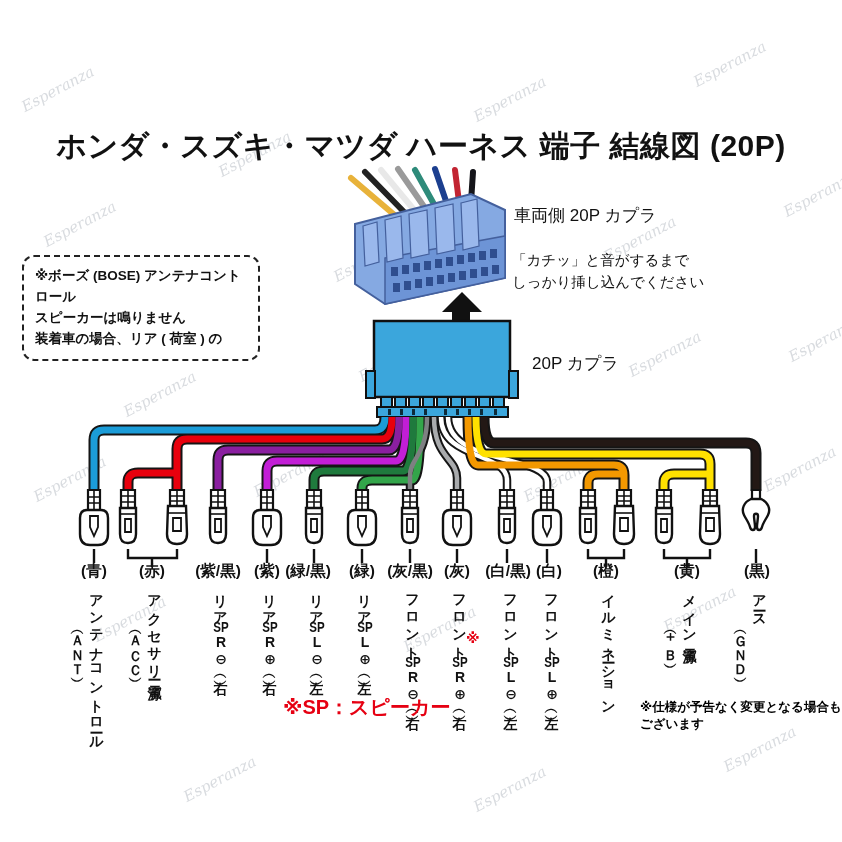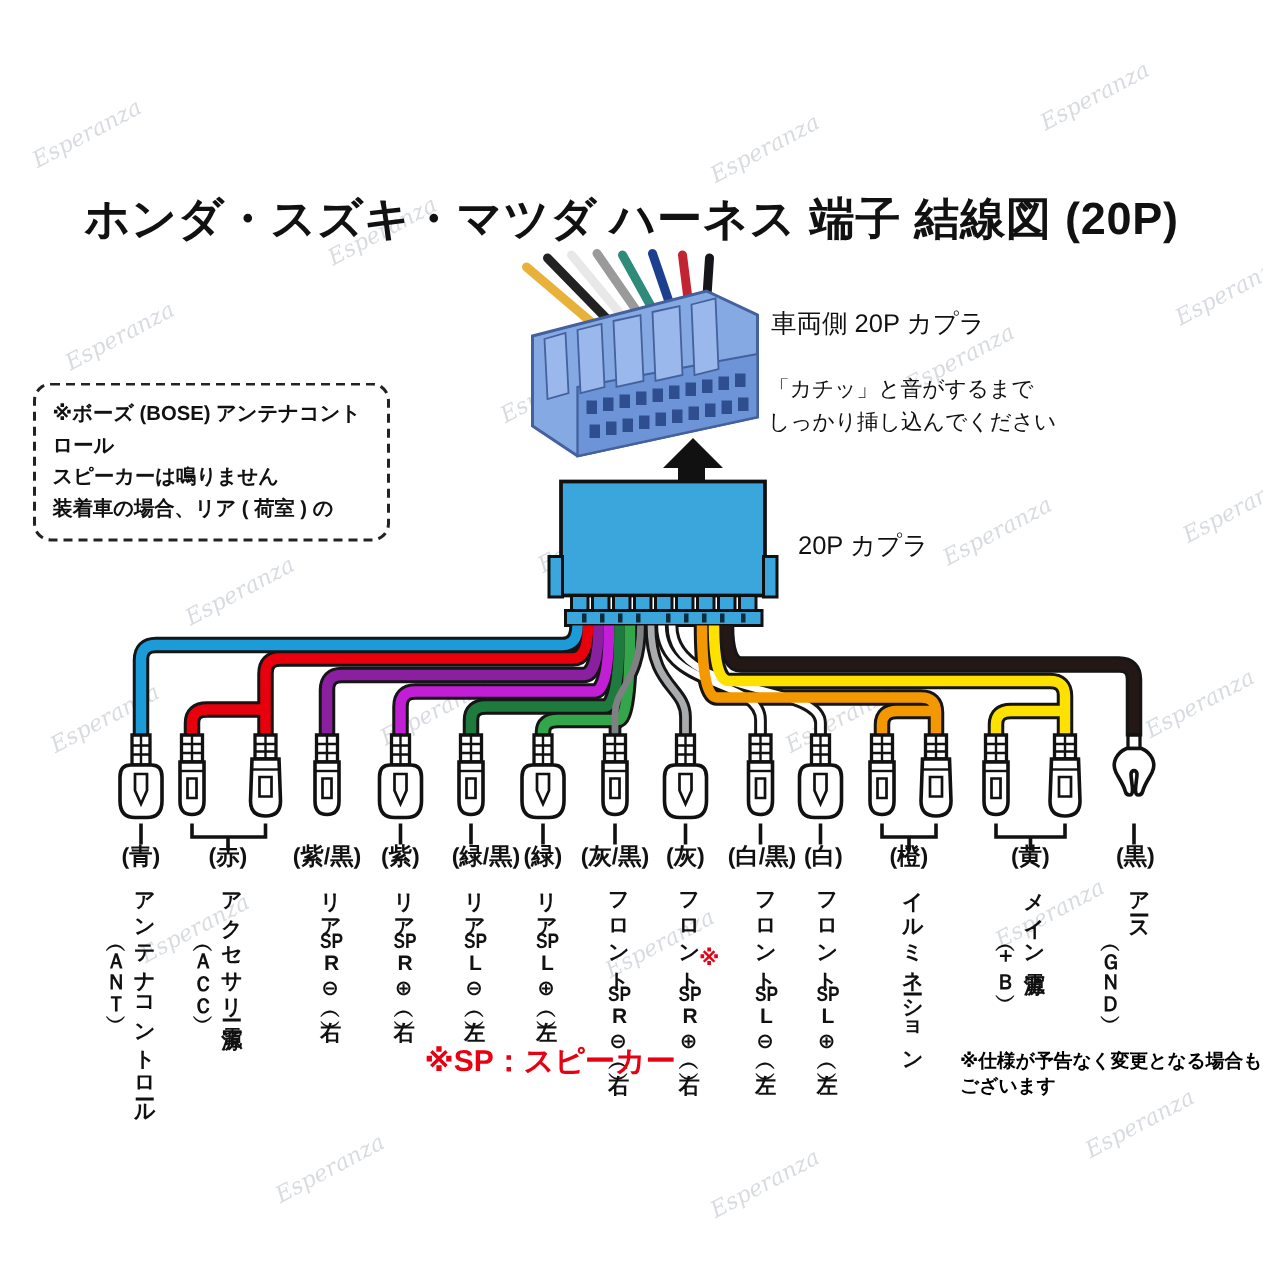--- a/index.html
+++ b/index.html
@@ -254,21 +254,21 @@
   <div id="bose-box" class="abs">
     <div>※ボーズ (BOSE) アンテナコントロール</div>
     <div>スピーカーは鳴りません</div>
     <div>装着車の場合、リア ( 荷室 ) の</div>
   </div>
 
   <div class="cname" style="left:94px">(青)</div>
   <div class="cname" style="left:152px">(赤)</div>
   <div class="cname" style="left:218px">(紫/黒)</div>
   <div class="cname" style="left:267px">(紫)</div>
-  <div class="cname" style="left:324px">(緑/黒)</div>
+  <div class="cname" style="left:308px">(緑/黒)</div>
   <div class="cname" style="left:362px">(緑)</div>
   <div class="cname" style="left:410px">(灰/黒)</div>
   <div class="cname" style="left:457px">(灰)</div>
   <div class="cname" style="left:508px">(白/黒)</div>
   <div class="cname" style="left:549px">(白)</div>
   <div class="cname" style="left:606px">(橙)</div>
   <div class="cname" style="left:687px">(黄)</div>
   <div class="cname" style="left:757px">(黒)</div>
 
   <div class="vtext" style="left:60px"><span>アンテナコントロール</span><span class="tcy"></span><span class="upr"></span><span class="sign"></span><span></span><span class="sub">（ＡＮＴ）</span></div>

